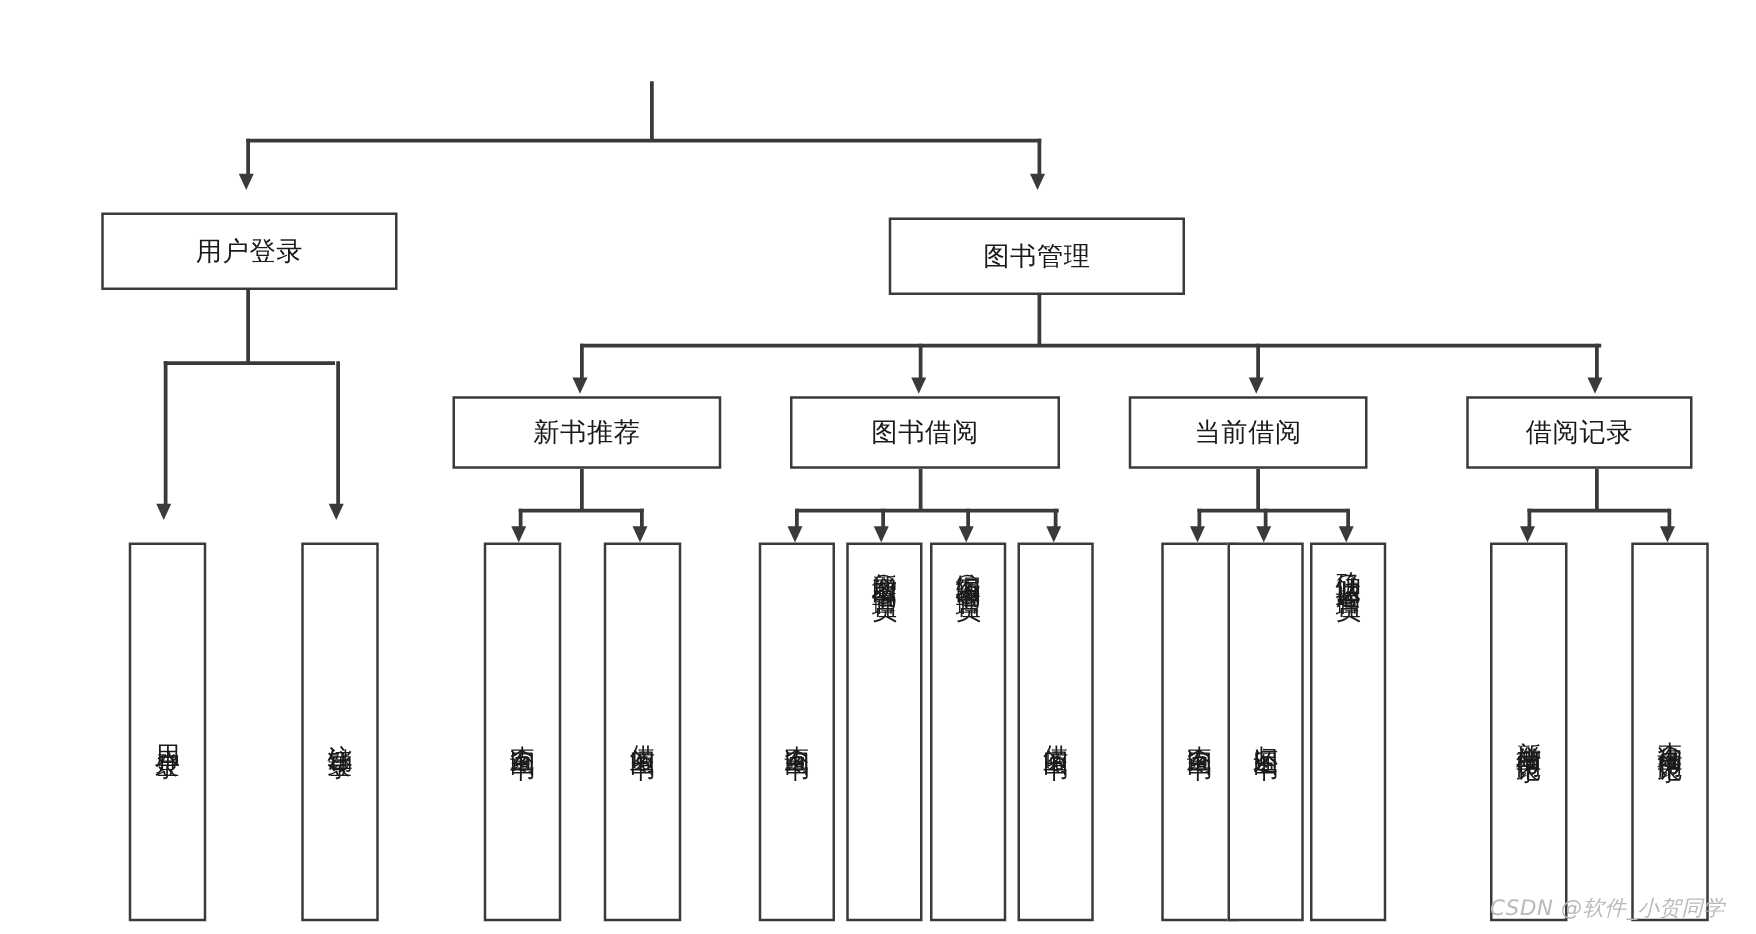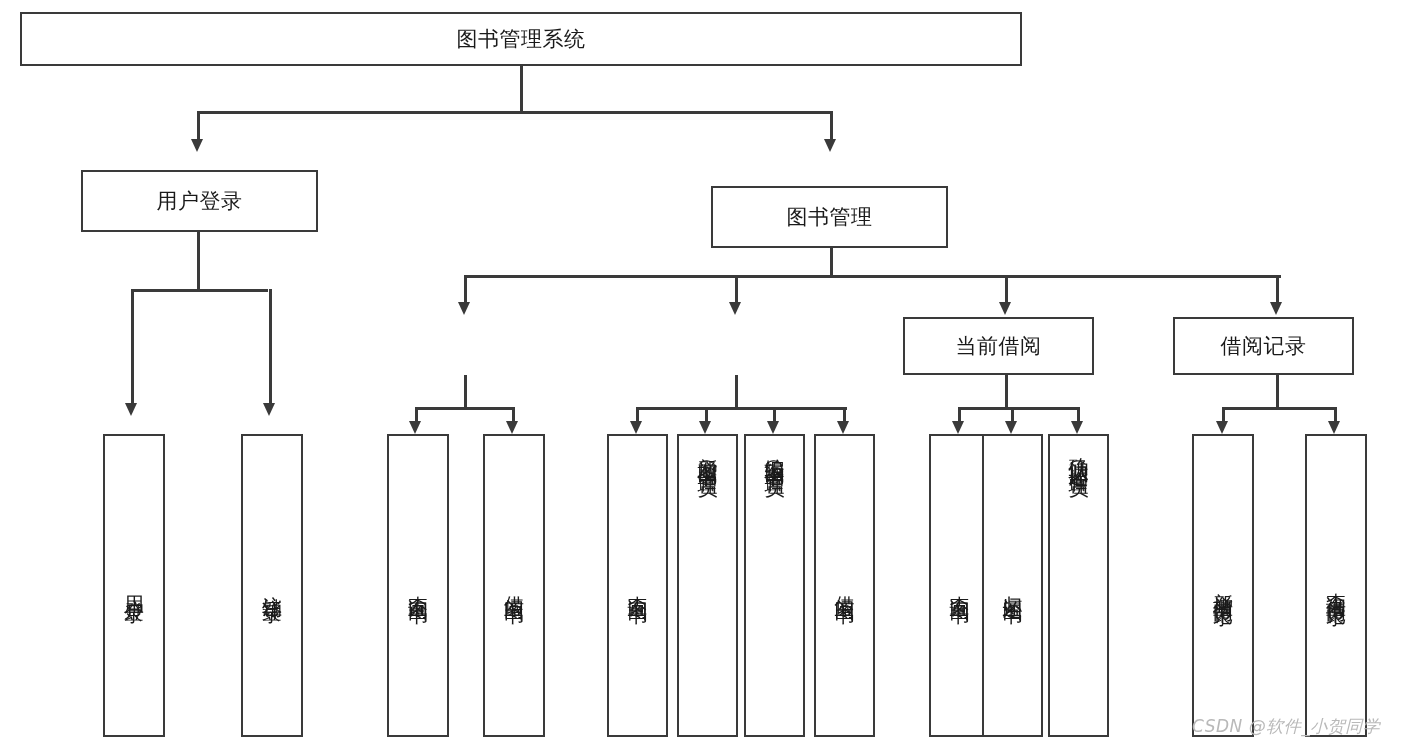--- a/index.html
+++ b/index.html
@@ -138,31 +138,34 @@
   <div class="vline" style="left:1077px; top:407px; height:16px;"></div>
   <div class="arrow" style="left:1071px; top:421px;"></div>
 
   <div class="vline" style="left:1276px; top:375px; height:34px;"></div>
   <div class="hline" style="left:1222px; top:407px; width:114px;"></div>
   <div class="vline" style="left:1222px; top:407px; height:16px;"></div>
   <div class="arrow" style="left:1216px; top:421px;"></div>
   <div class="vline" style="left:1334px; top:407px; height:16px;"></div>
   <div class="arrow" style="left:1328px; top:421px;"></div>
 
-  <div class="node horiz root" style="left:20px; top:12px; width:1002px; height:54px;">
-    <span class="label">图书管理系统</span>
-  </div>
 
   <div class="node horiz" style="left:81px; top:170px; width:237px; height:62px;">
     <span class="label">用户登录</span>
   </div>
-  <div class="node horiz" style="left:711px; top:186px; width:237px; height:62px;">
+  <div class="node horiz" style="left:711px; top:174px; width:237px; height:62px;">
     <span class="label">图书管理</span>
   </div>
 
+  <div class="node horiz" style="left:362px; top:317px; width:215px; height:58px;">
+    <span class="label">新书推荐</span>
+  </div>
+  <div class="node horiz" style="left:632px; top:317px; width:216px; height:58px;">
+    <span class="label">图书借阅</span>
+  </div>
   <div class="node horiz" style="left:903px; top:317px; width:191px; height:58px;">
     <span class="label">当前借阅</span>
   </div>
   <div class="node horiz" style="left:1173px; top:317px; width:181px; height:58px;">
     <span class="label">借阅记录</span>
   </div>
 
   <div class="node vert mid" style="left:103px; top:434px; width:62px; height:303px;">
     <span class="label">用户登录</span>
   </div>

